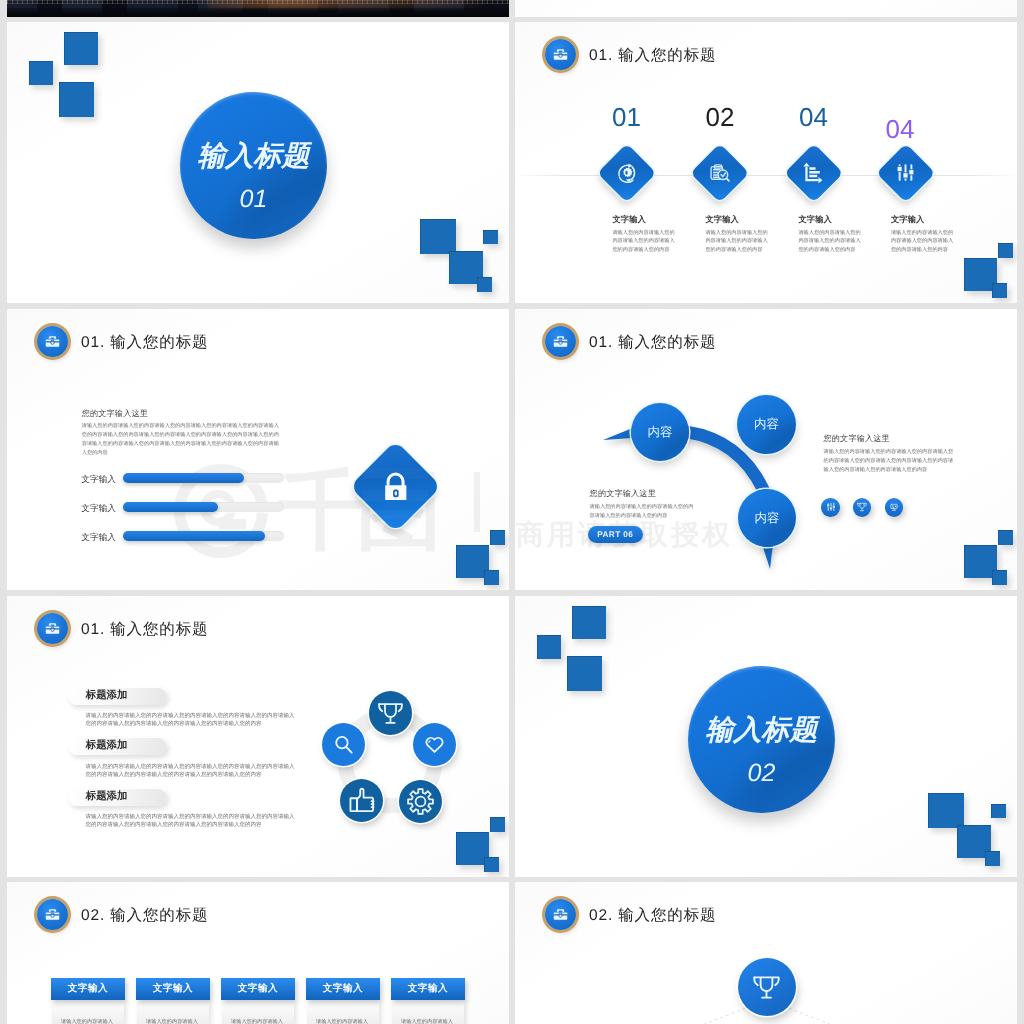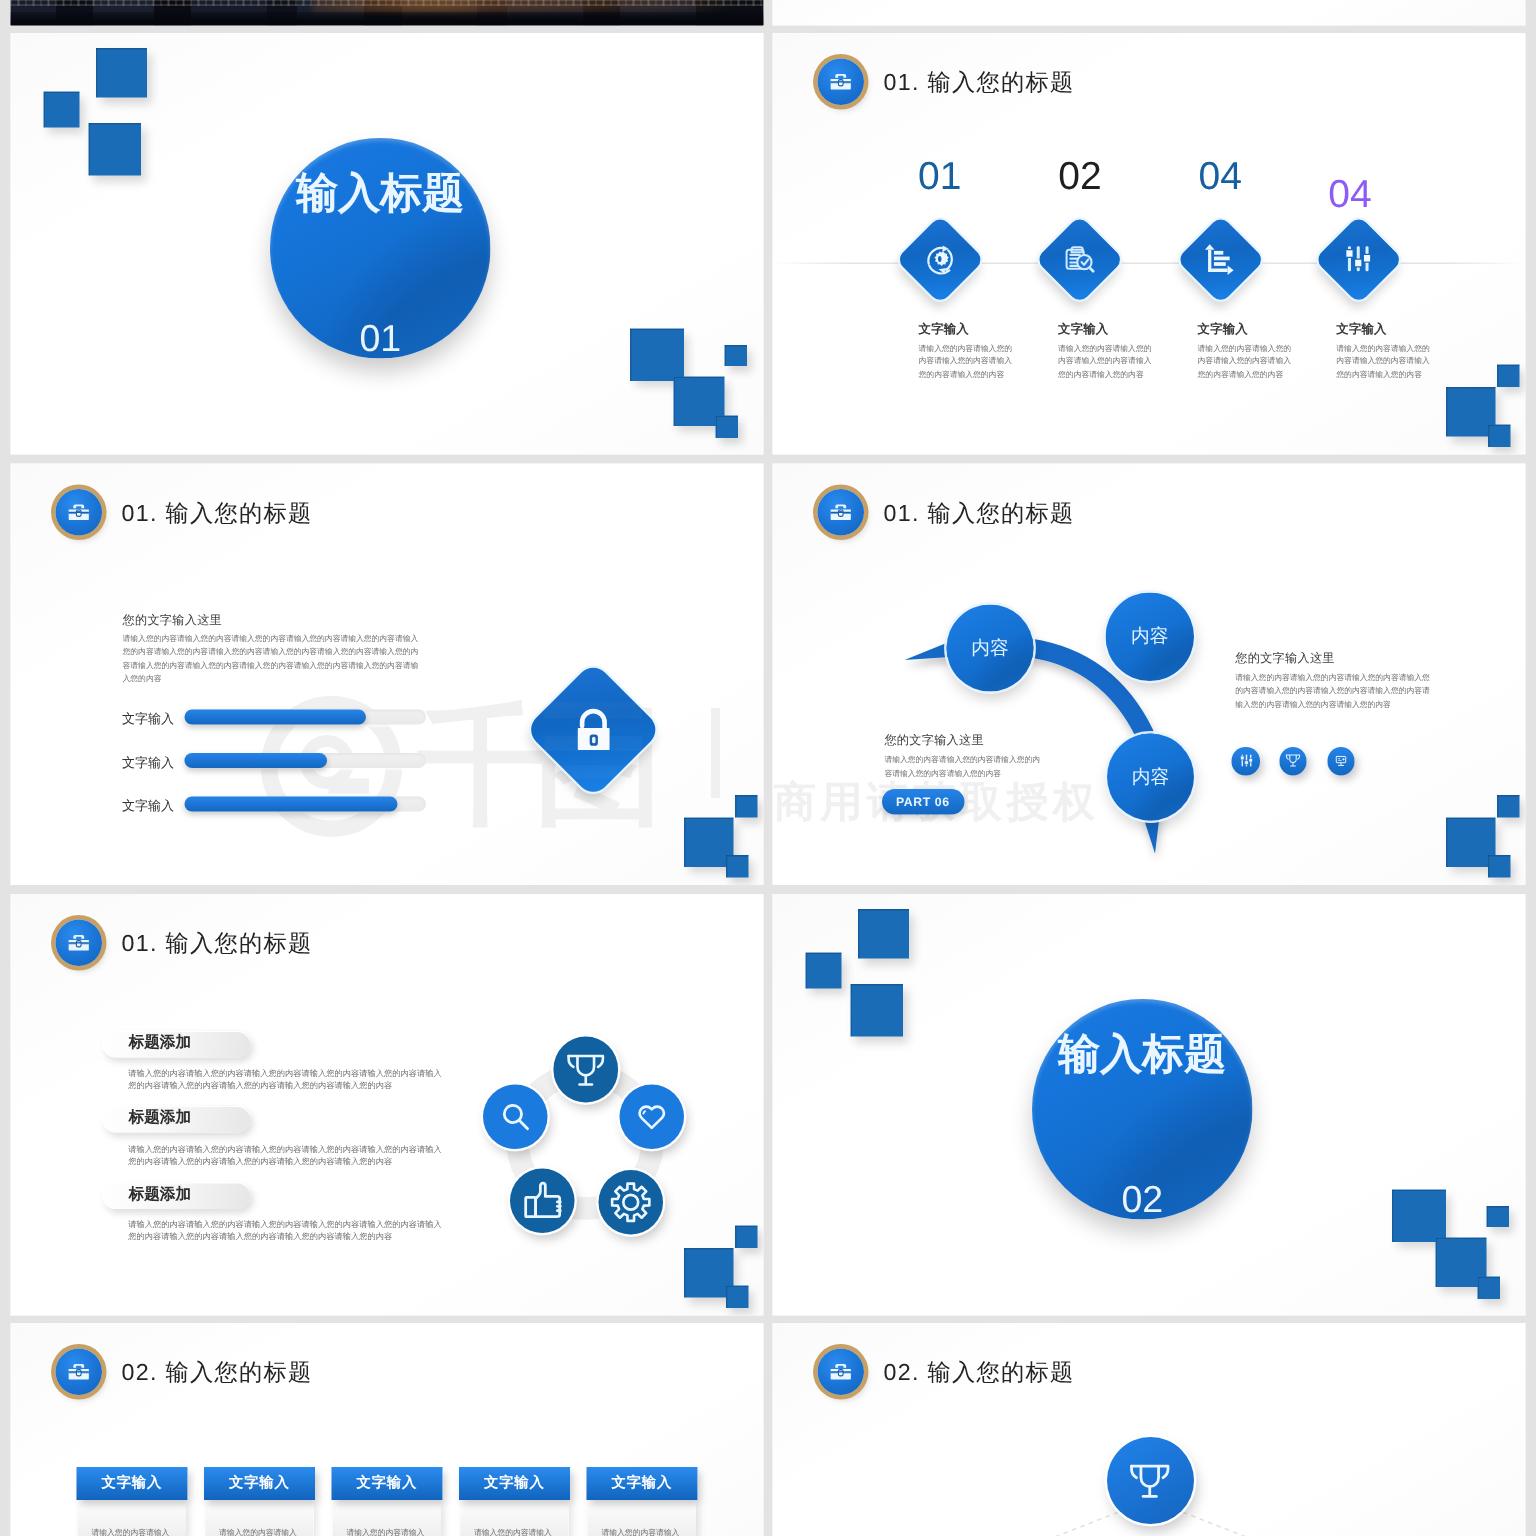--- a/index.html
+++ b/index.html
@@ -26,21 +26,21 @@
   .hdr-tt{font-weight:normal;color:#242424;white-space:nowrap;}
   
   .h-sub{font-weight:normal;color:#3a3a3a;}
   .p-body{color:#6e6e6e;line-height:1.55;}
   
   .bigcircle{position:absolute;border-radius:50%;
      background:
         radial-gradient(circle at 108% 118%, rgba(10,70,140,.30) 0 40%, rgba(10,70,140,0) 56%),
         linear-gradient(152deg,#1a7ae4 0%,#1472d6 42%,#1269c6 72%,#1878dd 100%);
      box-shadow:0 9px 15px rgba(0,0,0,.20), inset 0 2px 3px rgba(255,255,255,.22);
-     display:flex;flex-direction:column;align-items:center;justify-content:space-between;color:#eaf6ff;}
+     display:flex;flex-direction:column;align-items:center;justify-content:center;color:#eaf6ff;font-style:italic;}
   .bigcircle .bct{font-weight:bold;letter-spacing:0px;}
   .bigcircle .bcn{font-weight:normal;letter-spacing:0px;}
   
   .dia{position:absolute;border-radius:7px;transform:rotate(45deg);
      background:linear-gradient(128deg,#1b72d2 0%,#1167c2 40%,#1371d0 68%,#1b82ea 100%);
      box-shadow:0 0 0 1.5px rgba(232,244,255,.95), 3px 4px 7px rgba(0,0,0,.18);}
   .dia.tech::before{content:"";position:absolute;inset:0;border-radius:11px;
      transform:rotate(-45deg);
      background:
        linear-gradient(0deg, rgba(255,255,255,.028) 0 14%, rgba(0,0,0,0) 14% 28%,

